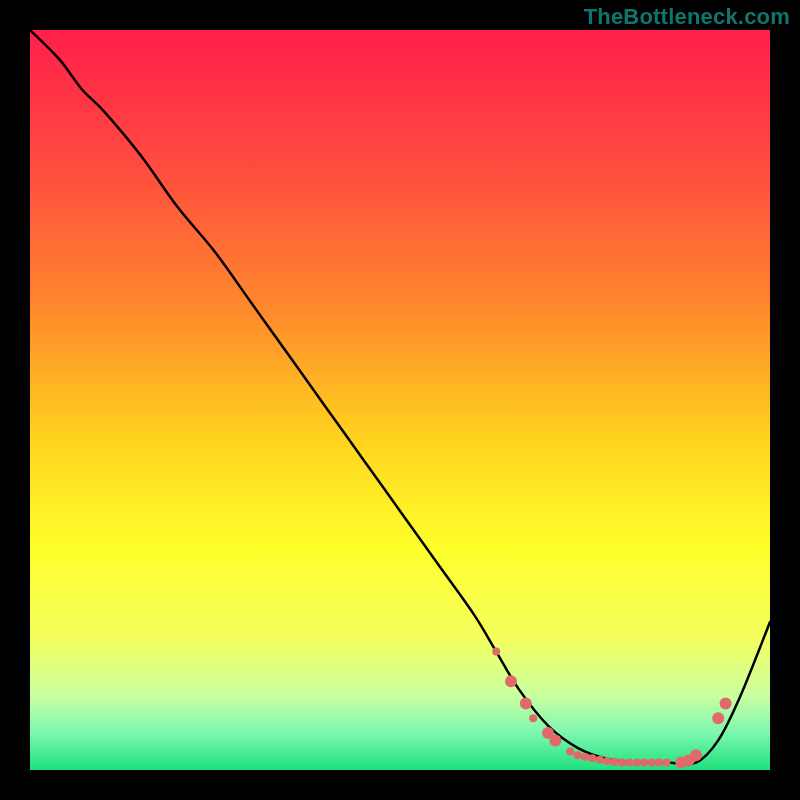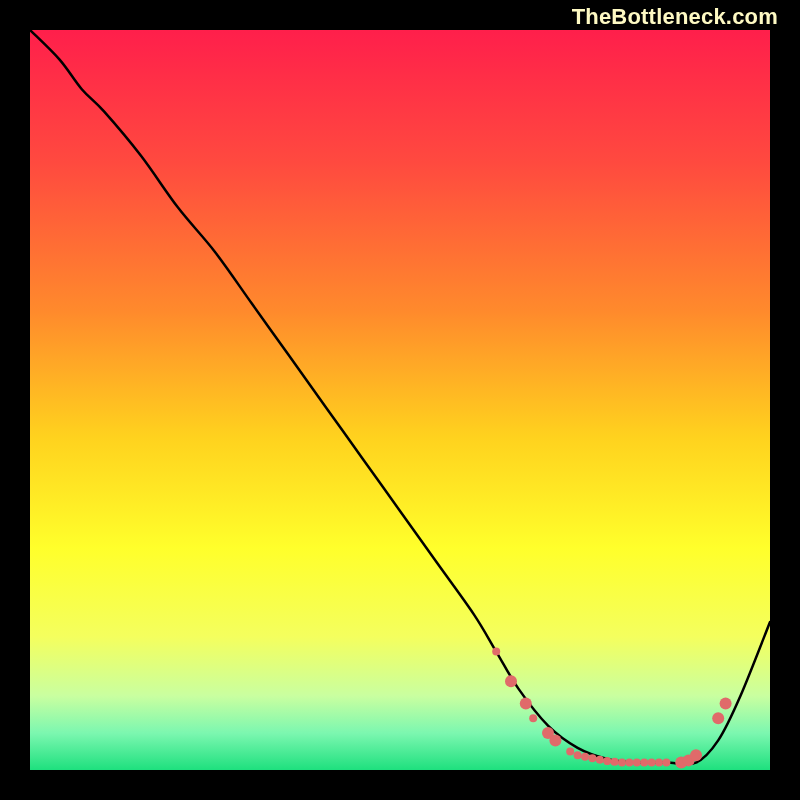--- a/index.html
+++ b/index.html
@@ -13,22 +13,22 @@
   }
   .frame {
     position: relative;
     width: 800px;
     height: 800px;
     background: #000;
   }
   .watermark {
     position: absolute;
     top: 4px;
-    right: 22px;
-    color: #fef9c3;
+    right: 10px;
+    color: #0f766e;
     font-size: 22px;
     font-weight: 600;
     letter-spacing: 0.2px;
     z-index: 5;
   }
   .plot-area {
     position: absolute;
     left: 30px;
     top: 30px;
     width: 740px;

